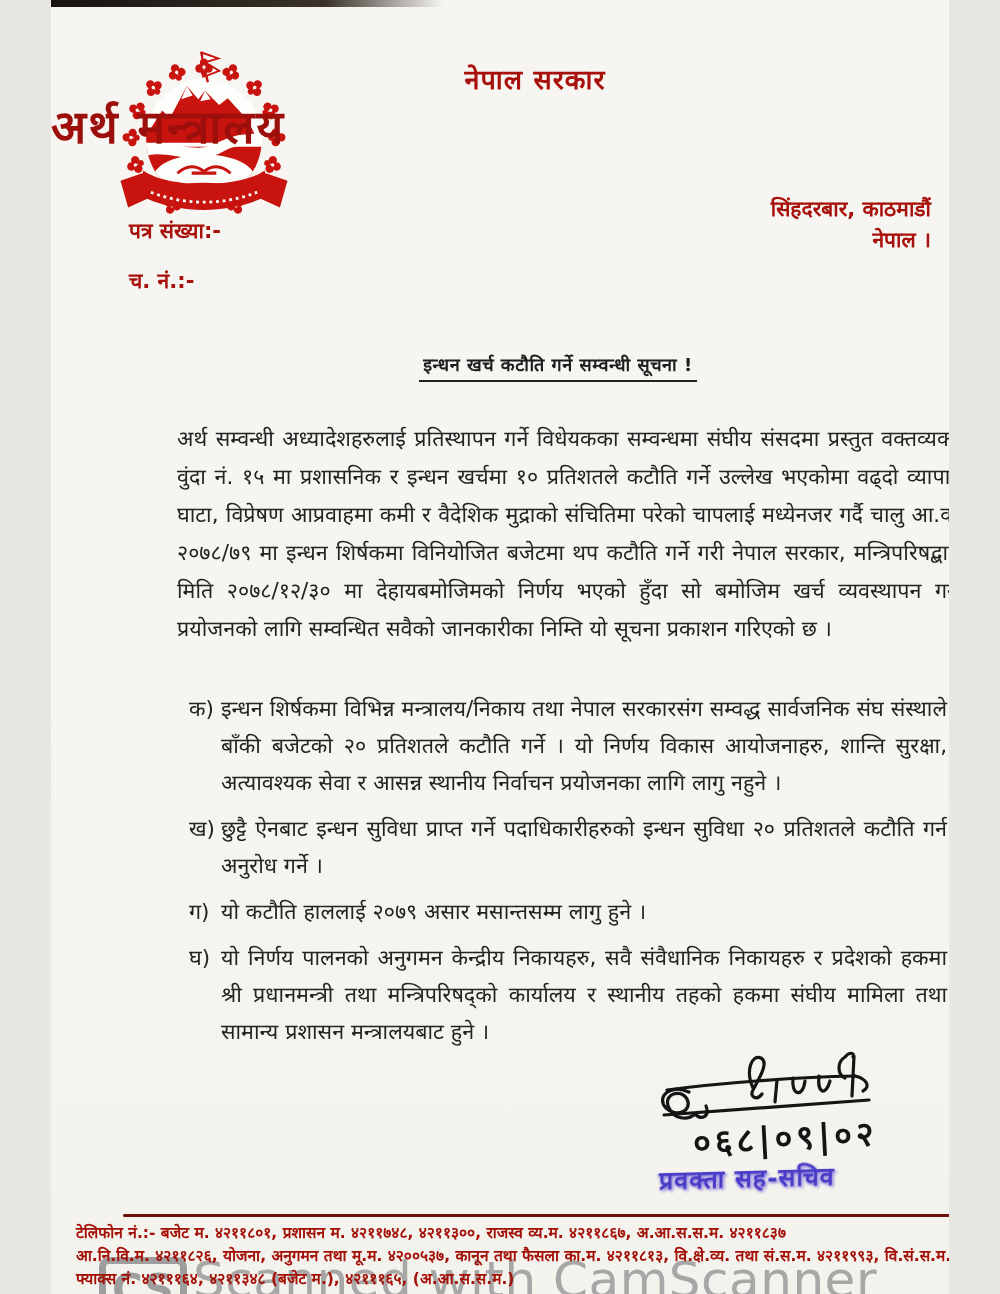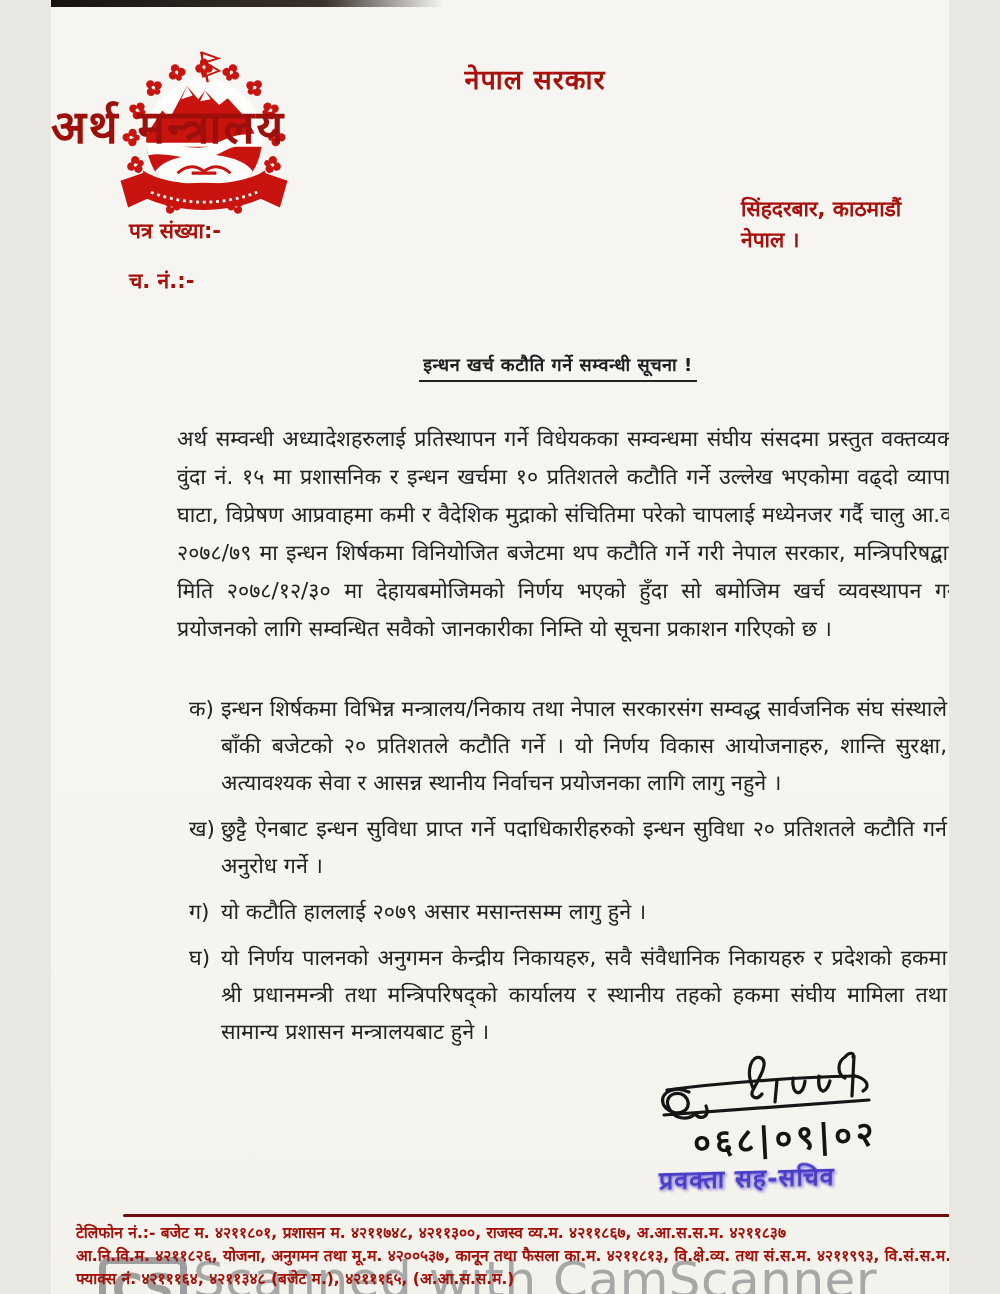--- a/index.html
+++ b/index.html
@@ -10,21 +10,21 @@
     font-family:"DejaVu Sans",sans-serif;
     color:#262626;
   }
   .scan-edge{position:absolute;left:0;top:0;width:392px;height:7px;
     background:linear-gradient(to right,#171310 0%,#3a322b 70%,rgba(60,50,40,0) 100%);}
   .emblem{position:absolute;left:58px;top:48px;}
   .gov{position:absolute;left:0;top:60px;width:968px;text-align:center;
     font-size:27px;font-weight:bold;color:#a8100b;letter-spacing:1px;}
   .ministry{position:absolute;left:0;top:94px;width:968px;text-align:left;
     font-size:46px;font-weight:bold;color:#9c0f0a;letter-spacing:2px;}
-  .address{position:absolute;left:690px;top:194px;width:190px;text-align:left;
+  .address{position:absolute;left:690px;top:194px;width:190px;text-align:right;
     font-size:21px;font-weight:bold;color:#a8100b;line-height:31px;}
   .refno{position:absolute;left:78px;font-size:21px;font-weight:bold;color:#a8100b;}
   .refno.letter{top:216px;}
   .refno.ch{top:266px;}
   .title-wrap{position:absolute;left:0;top:352px;width:1014px;text-align:center;}
   .title{font-size:18px;font-weight:bold;color:#1d1d1d;
     border-bottom:2.5px solid #222;padding:0 4px 5px 4px;letter-spacing:0.5px;}
   .intro{position:absolute;left:110px;top:404px;width:782px;margin:16px;
     font-size:21.5px;line-height:38px;text-align:justify;color:#232323;}
   .items{position:absolute;left:138px;top:690px;width:758px;}

